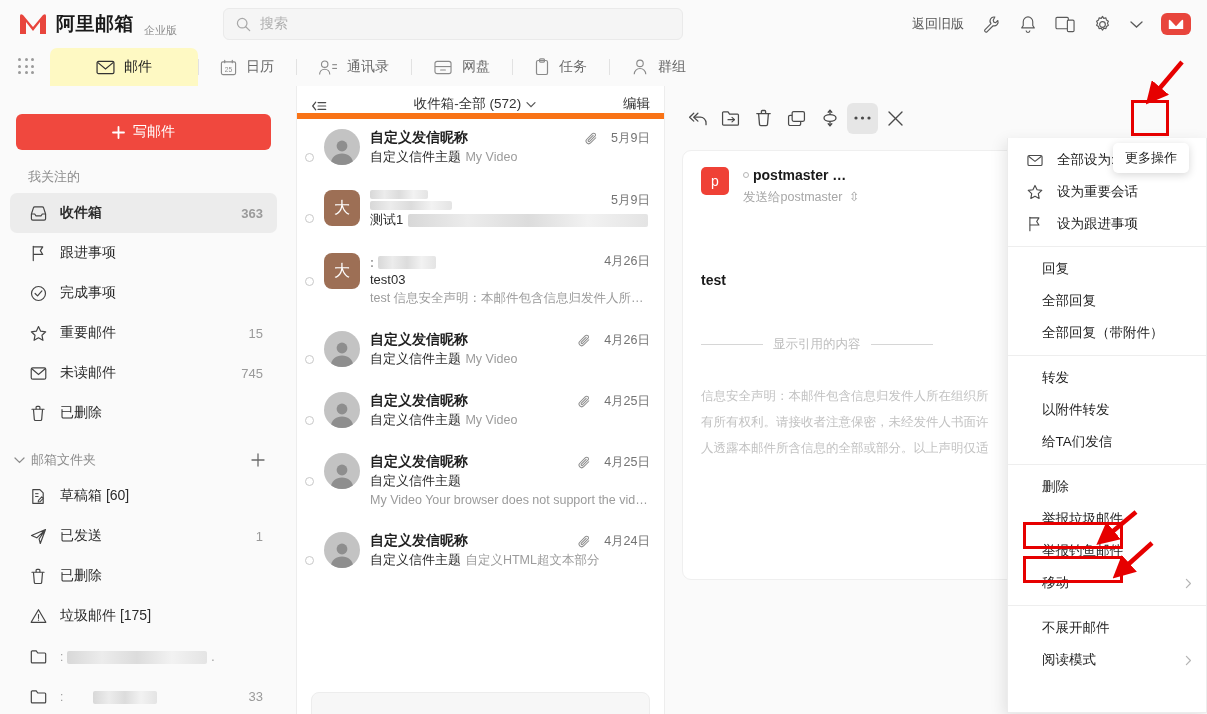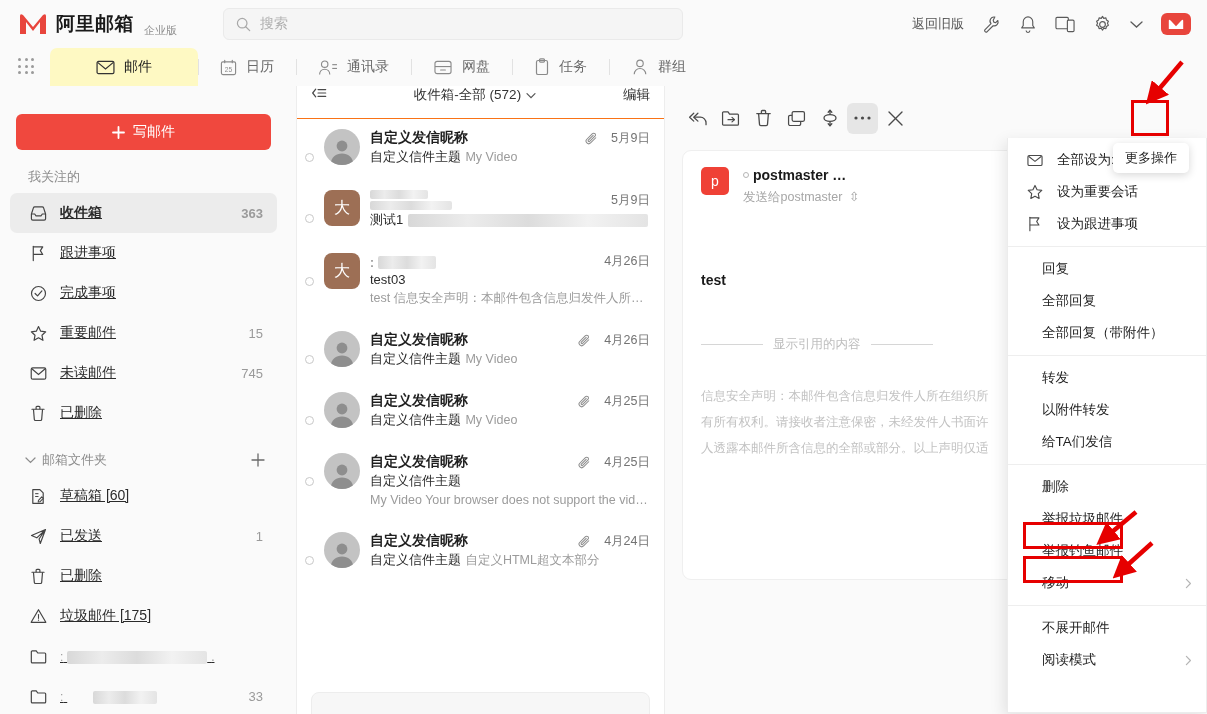--- a/index.html
+++ b/index.html
@@ -60,40 +60,40 @@
   .sidebar {
     position: absolute; left: 0; top: 98px; width: 287px; height: 628px;
     background: #fafafa;
   }
   .compose-btn {
     margin: 16px 16px 0 16px; height: 36px; background: #f0483e; border-radius: 6px;
     color: #fff; font-size: 14px; display: flex; align-items: center; justify-content: center;
     gap: 8px; font-weight: 500;
   }
   .sb-section { font-size: 13px; color: #8c8c8c; padding: 18px 0 7px 28px; }
-  .sb-section.collapsible { display: flex; align-items: center; gap: 6px; padding-left: 25px; }
+  .sb-section.collapsible { display: flex; align-items: center; gap: 6px; padding-left: 14px; }
   .sb-item {
     height: 40px; margin: 0 10px; padding: 0 14px 0 18px; border-radius: 7px;
     display: flex; align-items: center; font-size: 14px; color: #2b2b2b;
   }
   .sb-item.active { background: #ececec; font-weight: bold; }
   .sb-item .ico { width: 20px; display: flex; align-items: center; justify-content: center; margin-right: 12px; }
-  .sb-item .lbl { flex: 1; white-space: nowrap; overflow: hidden; text-decoration: underline; }
+  .sb-item .lbl { flex: 1; white-space: nowrap; overflow: hidden; }
   .sb-item .cnt { font-size: 13px; color: #9a9a9a; }
   .blurbar { display: inline-block; height: 13px; border-radius: 2px;
     background: linear-gradient(90deg,#d8d8d8,#ececec,#dcdcdc,#f2f2f2,#e4e4e4); vertical-align: middle; }
 
   
   .maillist {
     position: absolute; left: 296px; top: 86px; width: 369px; height: 628px;
     background: #fff; border-left: 1px solid #ededed; border-right: 1px solid #ededed;
   }
   .ml-head {
-    height: 33px; display: flex; align-items: flex-start; padding: 0 14px;
-    border-bottom: 1px solid #f97316; font-size: 13.5px; color: #333;
+    height: 33px; display: flex; align-items: flex-end; padding: 0 14px;
+    border-bottom: 6px solid #f97316; font-size: 13.5px; color: #333;
   }
   .ml-head .title { flex: 1; text-align: center; display: flex; align-items: center;
     justify-content: center; gap: 5px; }
   .ml-head .edit { color: #333; font-size: 13.5px; }
   .ml-row { display: flex; padding: 12px 14px 12px 8px; gap: 10px; align-items: flex-start; }
   .ml-check { width: 9px; height: 9px; border: 1px solid #c8c8c8; border-radius: 50%;
     margin-top: 24px; flex: 0 0 auto; }
   .ml-ava { width: 36px; height: 36px; flex: 0 0 auto; }
   .ml-ava.photo { border-radius: 50%; background: #c3c3c3; display: flex;
     align-items: flex-end; justify-content: center; overflow: hidden; }

